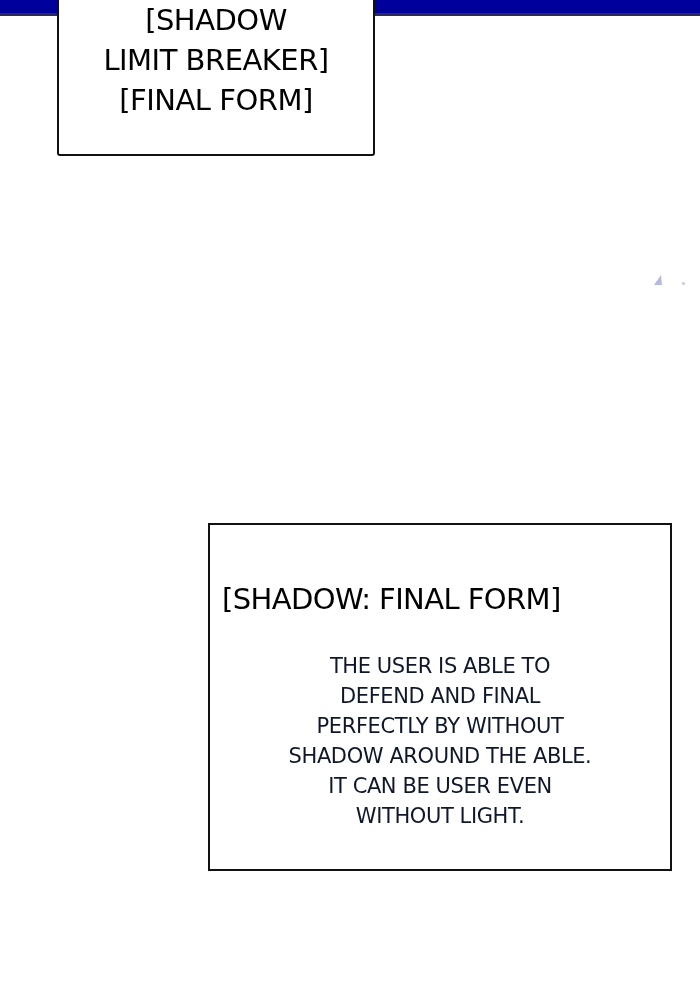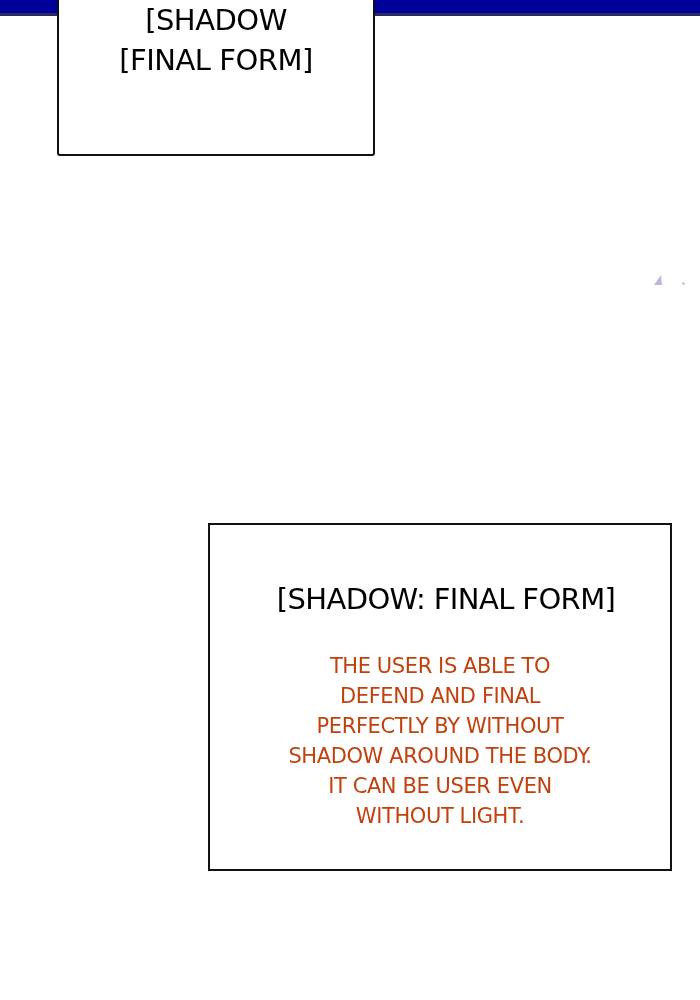--- a/index.html
+++ b/index.html
@@ -73,64 +73,64 @@
       width: 460px;
       height: 344px;
       border: 2px solid #111111;
       background: #ffffff;
     }
     .box2 .title {
       position: absolute;
       left: 0;
       right: 0;
       top: 56px;
-      text-align: center;
       font-size: 29px;
       line-height: 36px;
       letter-spacing: -0.6px;
       white-space: nowrap;
       margin-left: 12px;
     }
     .box2 .body {
       position: absolute;
       left: 0;
       right: 0;
       top: 126px;
       text-align: center;
     }
     .box2 .body .bline {
       display: block;
       font-size: 21px;
       line-height: 30px;
       letter-spacing: -0.4px;
       font-weight: normal;
-      color: #c2410c;
+      color: #0f172a;
       white-space: nowrap;
     }
   </style>
 </head>
 <body>
 
 <div class="top-band"></div>
 
 <div class="box1">
   <div class="lines">
     <span class="line">[SHADOW</span>
+    <span class="line">LIMIT BREAKER]</span>
     <span class="line">[FINAL FORM]</span>
   </div>
 </div>
 
 <svg class="sparkle" viewBox="0 0 8 10">
   <polygon points="7,0 8,10 0,10" fill="#b9b9e0"></polygon>
 </svg>
 <div class="sparkle2"></div>
 
 <div class="box2">
   <div class="title">[SHADOW: FINAL FORM]</div>
   <div class="body">
     <span class="bline">THE USER IS ABLE TO</span>
     <span class="bline">DEFEND AND FINAL</span>
     <span class="bline">PERFECTLY BY WITHOUT</span>
-    <span class="bline">SHADOW AROUND THE BODY.</span>
+    <span class="bline">SHADOW AROUND THE ABLE.</span>
     <span class="bline">IT CAN BE USER EVEN</span>
     <span class="bline">WITHOUT LIGHT.</span>
   </div>
 </div>
 
 </body></html>

